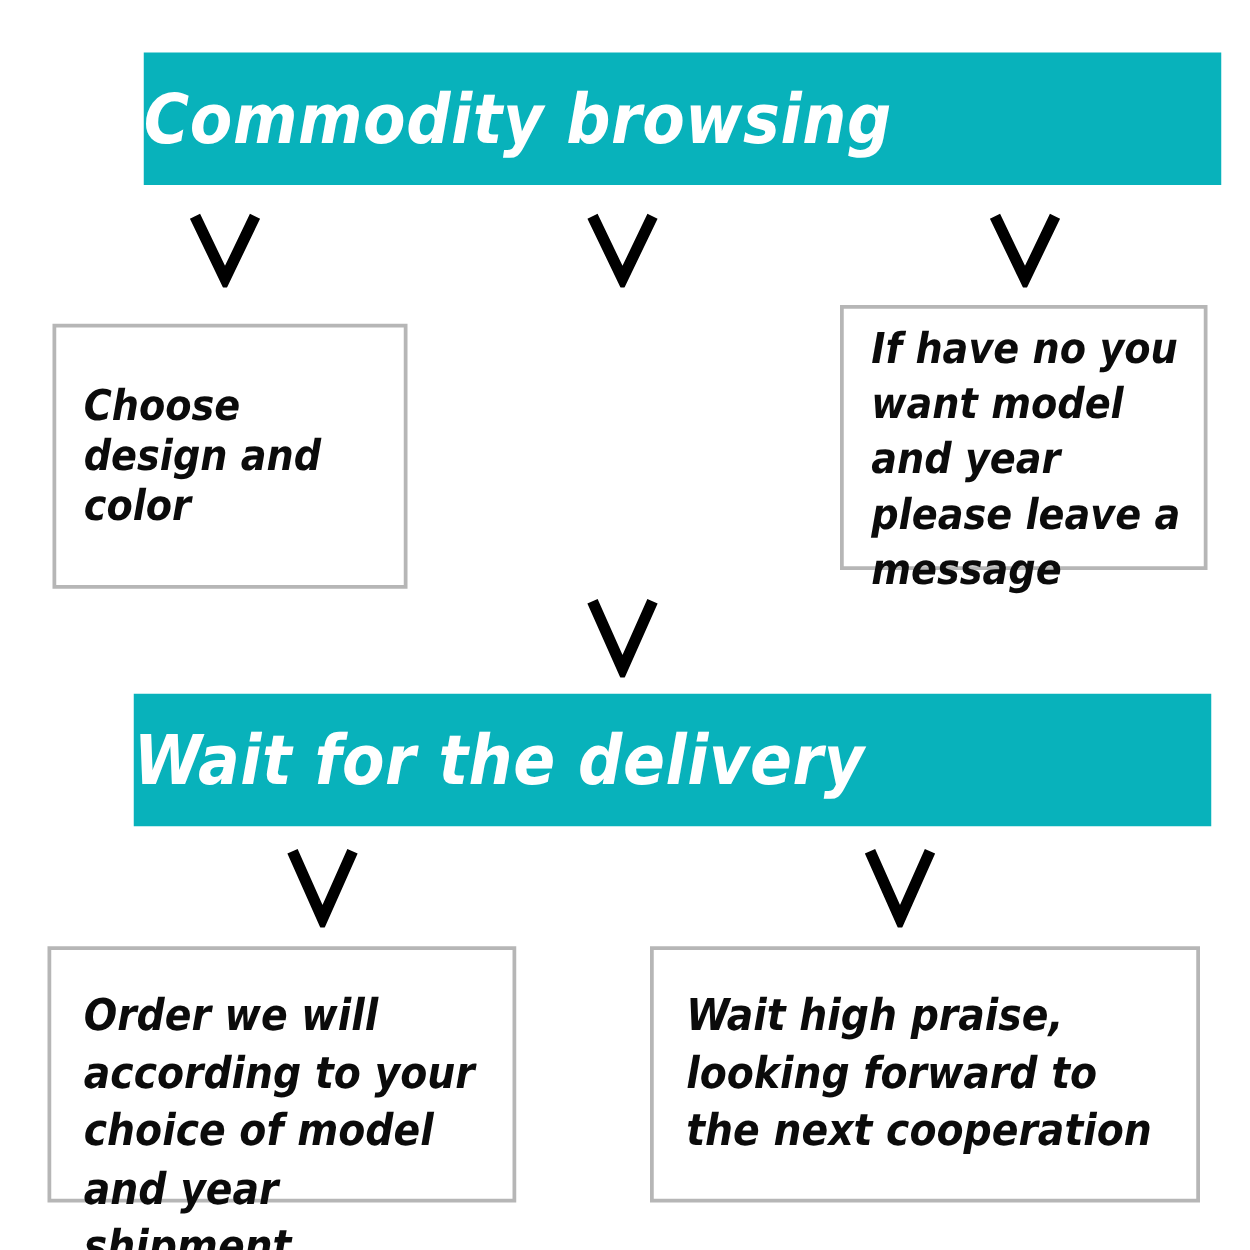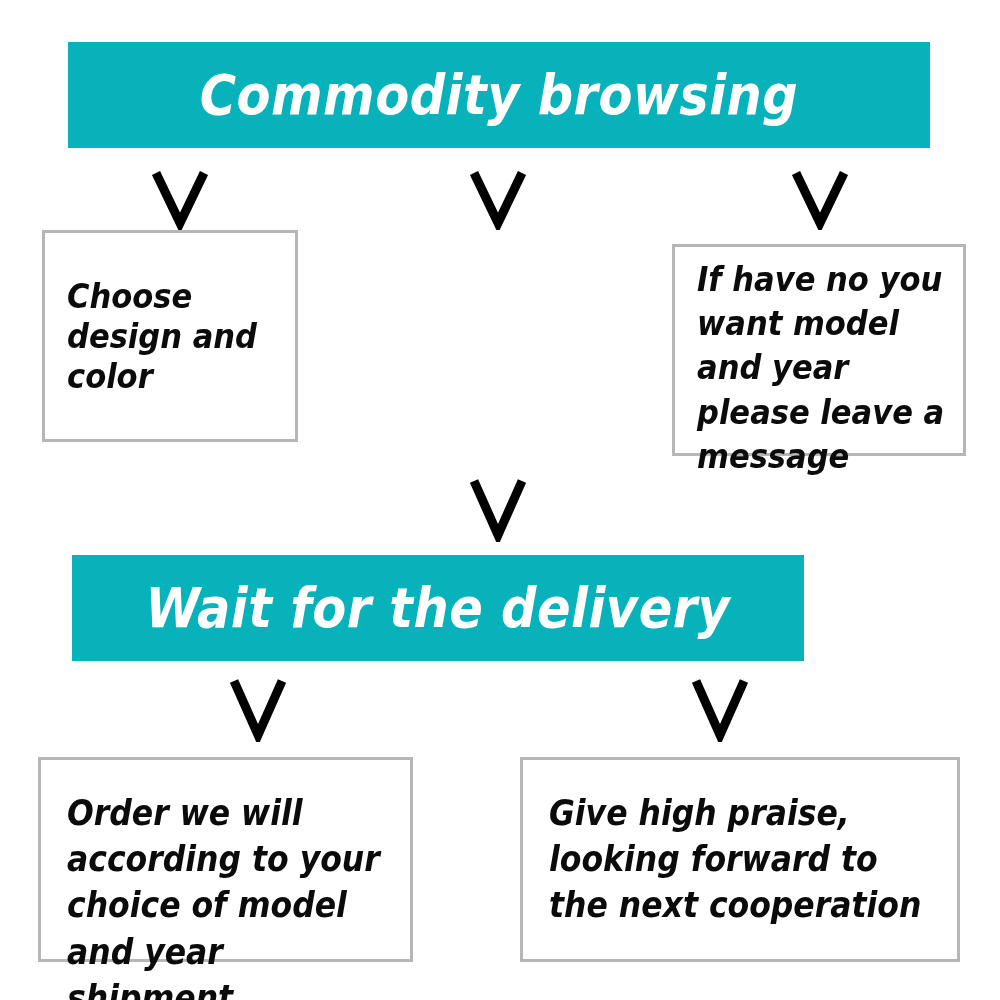--- a/index.html
+++ b/index.html
@@ -18,44 +18,44 @@
     background: #ffffff;
     overflow: hidden;
   }
 
   
   .banner {
     position: absolute;
     background: #08b2bb;
     display: flex;
     align-items: center;
-    justify-content: center;
     box-sizing: border-box;
+    margin-left: 47px;
   }
   .banner-label {
     color: #ffffff;
     font-weight: bold;
     font-style: italic;
     font-stretch: condensed;
     letter-spacing: 0.5px;
     white-space: nowrap;
     line-height: 1;
   }
   #banner-commodity-browsing {
     left: 68px;
     top: 42px;
     width: 862px;
     height: 106px;
   }
   #banner-commodity-browsing .banner-label { font-size: 55px; }
 
   #banner-wait-delivery {
-    left: 72px;
+    left: 60px;
     top: 555px;
-    width: 732px;
+    width: 862px;
     height: 106px;
   }
   #banner-wait-delivery .banner-label { font-size: 55px; }
 
   
   .step-box {
     position: absolute;
     background: #ffffff;
     border: 3px solid #b6b6b6;
     box-sizing: border-box;
@@ -66,21 +66,21 @@
   .step-box.top-v { align-items: flex-start; }
   .step-text {
     color: #0b0b0b;
     font-weight: bold;
     font-style: italic;
     font-stretch: condensed;
     line-height: 1.18;
     text-align: left;
   }
 
-  #box-choose-design   { left: 42px;  top: 230px; width: 256px; height: 212px; }
+  #box-choose-design   { left: 42px;  top: 259px; width: 284px; height: 212px; }
   #box-choose-model    { left: 357px; top: 243px; width: 286px; height: 212px; }
   #box-leave-message   { left: 672px; top: 244px; width: 294px; height: 212px; }
   #box-order-shipment  { left: 38px;  top: 757px; width: 375px; height: 205px; }
   #box-high-praise     { left: 520px; top: 757px; width: 440px; height: 205px; }
 
   #box-choose-design .step-text  { font-size: 34px; }
   #box-choose-model .step-text   { font-size: 34px; }
   #box-leave-message .step-text  { font-size: 34px; line-height: 1.3; }
   #box-order-shipment .step-text { font-size: 35px; line-height: 1.32; }
   #box-high-praise .step-text    { font-size: 35px; line-height: 1.32; }
@@ -158,16 +158,16 @@
     <svg width="60" height="66" viewBox="0 0 60 66" aria-hidden="true">
       <path d="M6 5 L30 59 L54 5" fill="none" stroke="#000000" stroke-width="9" stroke-linecap="butt" stroke-linejoin="miter"></path>
     </svg>
   </span>
 
   <div class="step-box top-v" id="box-order-shipment">
     <span class="step-text">Order we will according to your choice of model and year shipment</span>
   </div>
 
   <div class="step-box top-v" id="box-high-praise">
-    <span class="step-text">Give high praise, looking forward to the next cooperation</span>
+    <span class="step-text">Wait high praise, looking forward to the next cooperation</span>
   </div>
 
 </div>
 
 </body></html>

